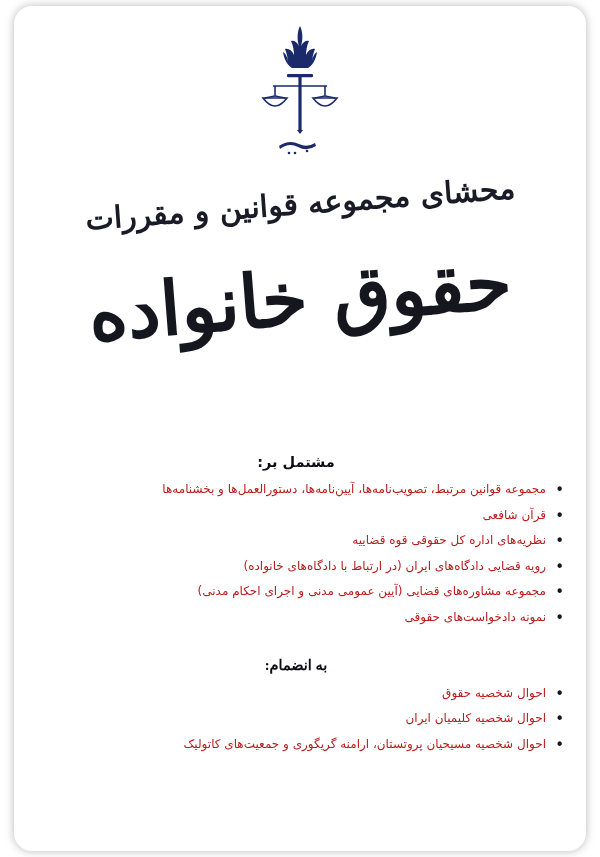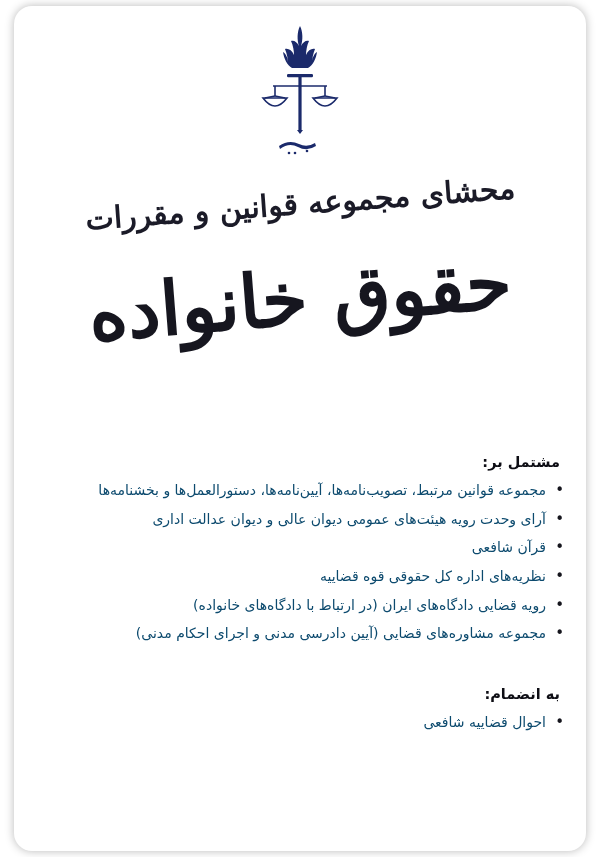--- a/index.html
+++ b/index.html
@@ -92,44 +92,45 @@
     text-align: right;
     direction: rtl;
     color: #111118;
   }
   .section-heading {
     font-family: "DejaVu Sans", "Liberation Sans", sans-serif;
     font-size: 14.5px;
     font-weight: 700;
     margin: 0 8px 10px 0;
     color: #0d0d14;
+    text-align: center;
   }
   ul.items {
     list-style: none;
     margin: 0 0 0 0;
     padding: 0;
   }
   ul.items li {
-    font-size: 14px;
+    font-size: 12px;
     line-height: 1.55;
     margin: 0 0 7px 0;
     padding: 0 22px 0 0;
     position: relative;
-    color: #0c4a6e;
+    color: #b91c1c;
   }
   ul.items li::before {
     content: "\2022";
     position: absolute;
     right: 4px;
     top: -1px;
     font-size: 15px;
     color: #15151d;
   }
   .spacer-22 { height: 22px; }
-  .second-heading { margin-top: 12px; }
+  .second-heading { margin-top: 1px; font-family: Liberation Serif, serif; }
 </style>
 </head>
 <body>
 
 <div class="page">
   <div class="cover">
 
     <div class="emblem-wrap">
       <div class="emblem">
         <svg width="82" height="146" viewBox="0 0 82 146" xmlns="http://www.w3.org/2000/svg">
@@ -172,30 +173,32 @@
     <div class="title-block">
       <div class="title-small">محشای مجموعه قوانین و مقررات</div>
       <div class="title-big">حقوق خانواده</div>
     </div>
 
     <div class="content">
 
       <div class="section-heading">مشتمل بر:</div>
       <ul class="items">
         <li>مجموعه قوانین مرتبط، تصویب‌نامه‌ها، آیین‌نامه‌ها، دستورالعمل‌ها و بخشنامه‌ها</li>
-        <li>آرای وحدت رویه هیئت‌های عمومی دیوان عالی و دیوان عدالت اداری</li>
         <li>قرآن شافعی</li>
         <li>نظریه‌های اداره کل حقوقی قوه قضاییه</li>
         <li>رویه قضایی دادگاه‌های ایران (در ارتباط با دادگاه‌های خانواده)</li>
-        <li>مجموعه مشاوره‌های قضایی (آیین دادرسی مدنی و اجرای احکام مدنی)</li>
+        <li>مجموعه مشاوره‌های قضایی (آیین عمومی مدنی و اجرای احکام مدنی)</li>
+        <li>نمونه دادخواست‌های حقوقی</li>
       </ul>
 
       <div class="spacer-22"></div>
 
       <div class="section-heading second-heading">به انضمام:</div>
       <ul class="items">
-        <li>احوال قضاییه شافعی</li>
+        <li>احوال شخصیه حقوق</li>
+        <li>احوال شخصیه کلیمیان ایران</li>
+        <li>احوال شخصیه مسیحیان پروتستان، ارامنه گریگوری و جمعیت‌های کاتولیک</li>
       </ul>
 
     </div>
 
   </div>
 </div>
 
 </body></html>

